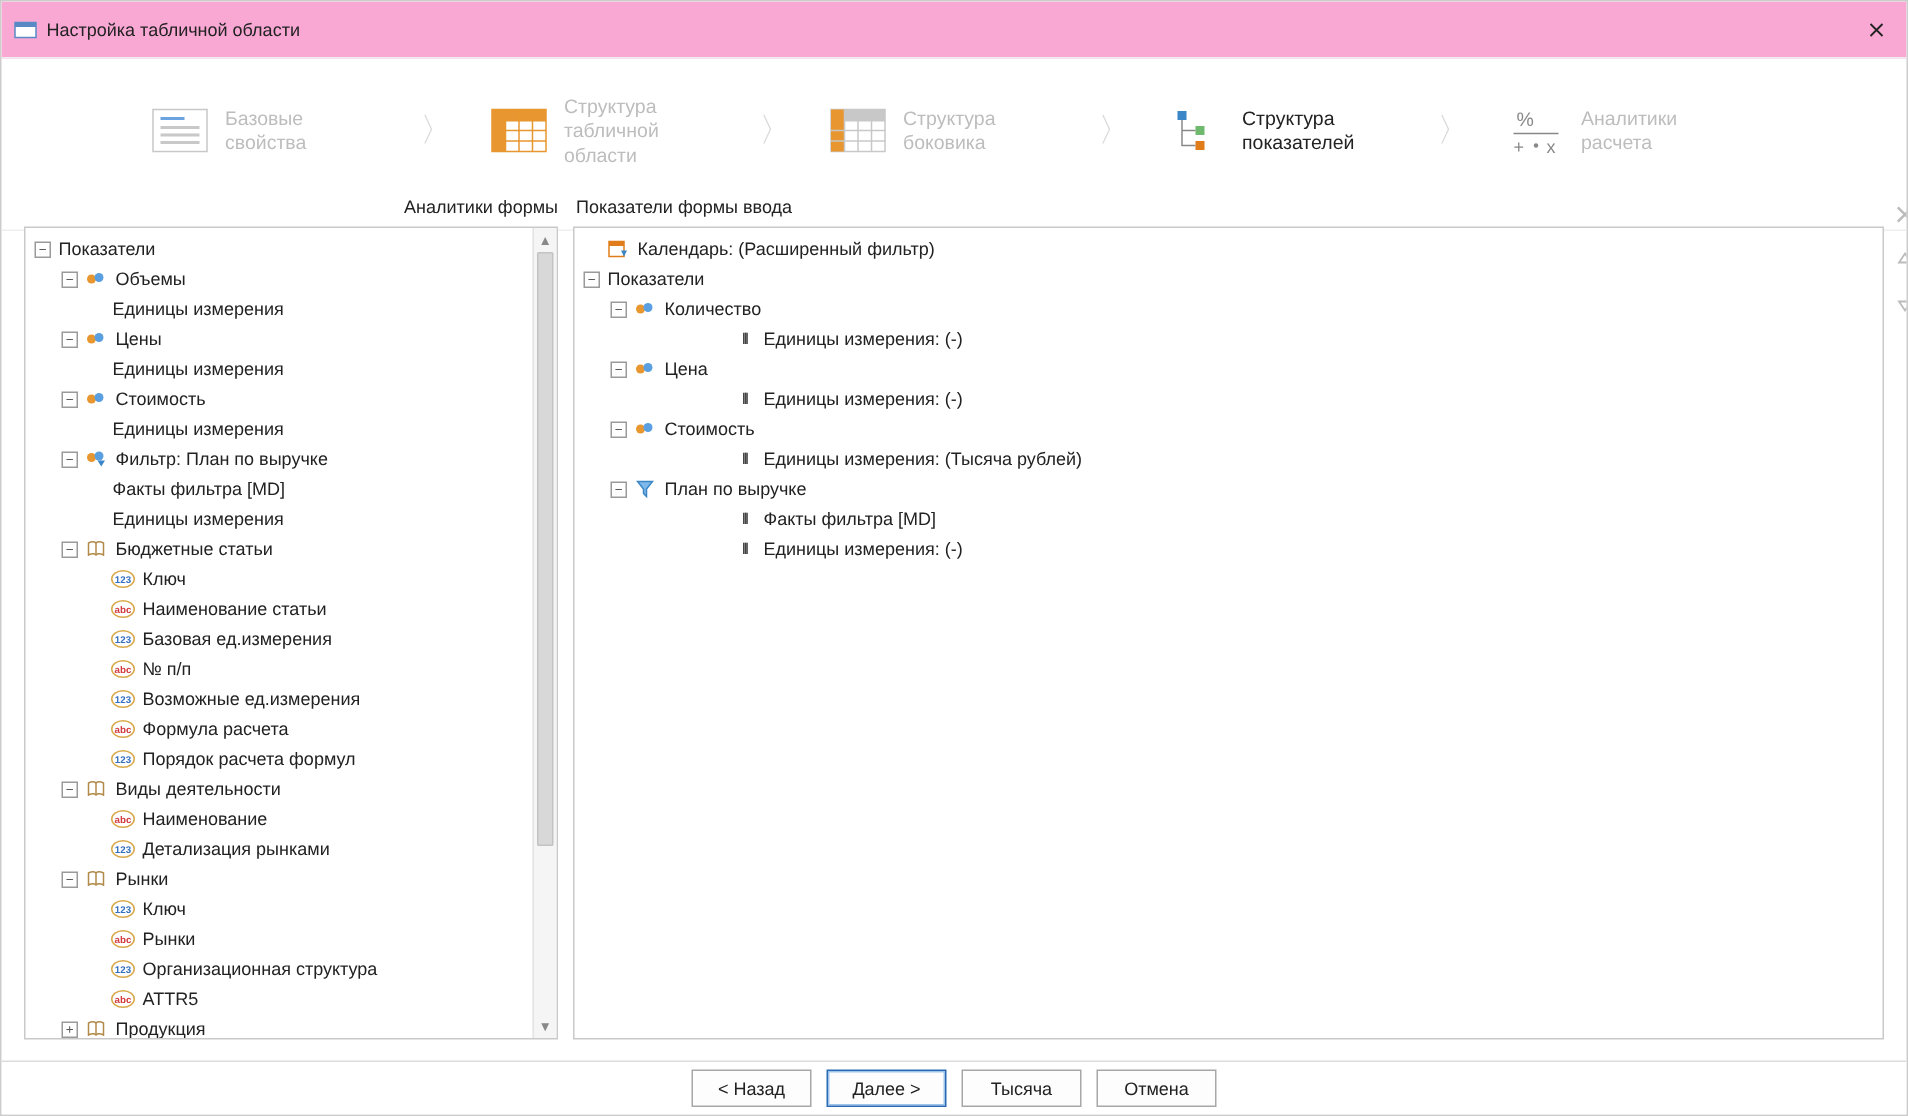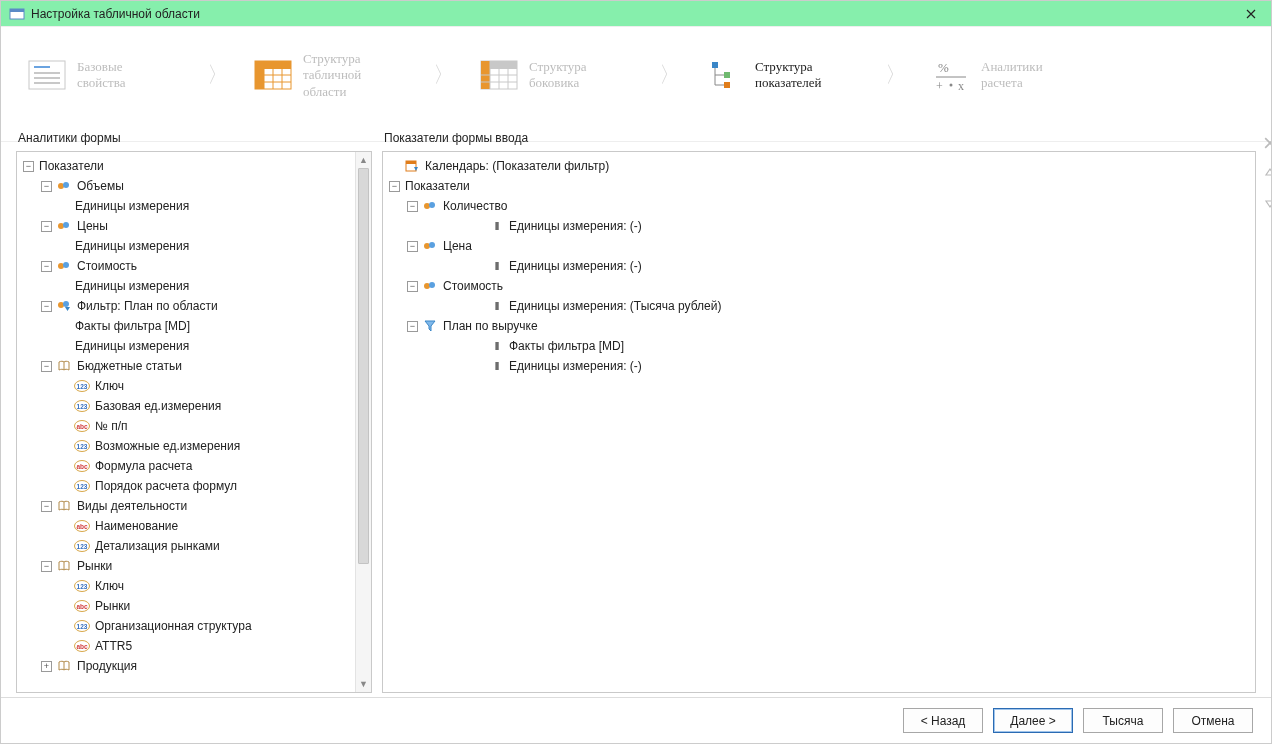--- a/index.html
+++ b/index.html
@@ -7,61 +7,60 @@
     font-family: "Segoe UI", Tahoma, Arial, sans-serif;
     font-size: 12px;
     background: #fff;
     width: 1272px;
     height: 744px;
     overflow: hidden;
     position: relative;
     border: 1px solid #ccc;
   }
   .titlebar {
-    height: 26px;
+    height: 38px;
     display: flex;
     align-items: center;
     padding: 0 8px;
-    background: #86efac;
+    background: #f9a8d4;
     border-bottom: 1px solid #eee;
     justify-content: space-between;
   }
   .titlebar-left { display: flex; align-items: center; gap: 6px; }
   .app-icon {
     width: 16px; height: 16px; display: flex; align-items: center; justify-content: center;
   }
   .title-text { font-size: 12px; color: #222; }
   .close-chrome {
     width: 24px; height: 24px; display: flex; align-items: center; justify-content: center;
     cursor: pointer; color: #222;
   }
   .wizard-steps {
-    display: flex; align-items: center; 
+    display: flex; align-items: center; justify-content: center;
     gap: 0; padding: 18px 20px 35px 20px;
     border-bottom: 1px solid #eee;
-    font-family: Liberation Serif, serif;
   }
   .step {
     display: flex; align-items: center; gap: 10px; padding: 6px 6px;
     min-width: 180px; cursor: pointer;
   }
   .step .ico { width: 40px; height: 40px; display: flex; align-items: center; justify-content: center; }
   .step-labels { display: flex; flex-direction: column; line-height: 1.25; font-size: 13px; }
   .step-labels .t1, .step-labels .t2 { color: #bdbdbd; }
   .step.active .t1, .step.active .t2 { color: #222; }
   .chev-sep {
     color: #d9d9d9; font-size: 22px; padding: 0 18px 0 6px;
   }
   .panes {
     display: flex;
     position: absolute;
     top: 130px; left: 15px; right: 15px; bottom: 50px;
     gap: 10px;
   }
-  .col-left { width: 356px; display: flex; flex-direction: column; }
+  .col-left { width: 356px; display: flex; flex-direction: column; text-align: right; }
   .col-right { flex: 1; display: flex; flex-direction: column; position: relative; }
   .col-title { font-size: 12px; color: #222; margin-bottom: 6px; padding-left: 2px; }
   .treebox {
     border: 1px solid #c9c9c9; flex: 1; position: relative; overflow: hidden; background: #fff;
   }
   .tree-scroll {
     position: absolute; top: 0; left: 0; right: 16px; bottom: 0; overflow-y: hidden;
     padding: 4px 0 4px 6px;
   }
   .scrollbar {
@@ -89,22 +88,22 @@
   .ic-funnel { color:#3a86c7; }
   .right-tools {
     position: absolute; top: 0; right: -24px; width: 20px;
     display: flex; flex-direction: column; gap: 14px; align-items: center; padding-top:4px;
   }
   .right-tools .tool {
     width:16px; height:16px; display:flex; align-items:center; justify-content:center;
     color:#bbb; cursor:pointer;
   }
   .footer {
-    position: absolute; left: 0; right: 0; bottom: 0; height: 46px;
-    border-top: 1px solid #dcdcdc; display:flex; align-items:center; justify-content:flex-end;
+    position: absolute; left: 0; right: 0; bottom: 0; height: 36px;
+    border-top: 1px solid #dcdcdc; display:flex; align-items:center; justify-content:center;
     gap: 10px; padding: 0 18px; background:#fff;
   }
   .btn {
     min-width: 80px; height: 25px; border: 1px solid #a7a7a7; background: #fdfdfd;
     font-size: 12px; color:#222; display:inline-flex; align-items:center; justify-content:center;
     padding: 0 10px; cursor:pointer;
   }
   .btn.primary { border-color:#2b6bb3; box-shadow: 0 0 0 1px #9fc4eb inset; }
 </style>
 </head>
@@ -283,21 +282,21 @@
           <div class="row">
             <span class="sp"></span>
             <span class="tog">−</span>
             <span class="ic">
               <svg width="14" height="14" viewBox="0 0 14 14">
                 <circle cx="4" cy="6" r="3" fill="#e8962f"></circle>
                 <circle cx="9" cy="5" r="3" fill="#5aa0e0"></circle>
                 <path d="M8 8 L13 8 L10.5 12 Z" fill="#3a86c7"></path>
               </svg>
             </span>
-            <span class="lbl">Фильтр: План по области</span>
+            <span class="lbl">Фильтр: План по выручке</span>
           </div>
           <div class="row">
             <span class="sp"></span>
             <span class="sp"></span>
             <span style="display:inline-block;width:13px"></span>
             <span class="lbl">Факты фильтра [MD]</span>
           </div>
           <div class="row">
             <span class="sp"></span>
             <span class="sp"></span>
@@ -319,20 +318,32 @@
             <span class="sp"></span>
             <span class="sp"></span>
             <span style="display:inline-block;width:13px"></span>
             <span class="ic">
               <svg width="16" height="14" viewBox="0 0 16 14">
                 <ellipse cx="8" cy="7" rx="7.5" ry="5.5" fill="#fff" stroke="#d8a84a"></ellipse>
                 <text x="8" y="9.5" text-anchor="middle" font-size="6.5" font-weight="700" fill="#356fbf">123</text>
               </svg>
             </span>
             <span class="lbl">Ключ</span>
+          </div>
+          <div class="row">
+            <span class="sp"></span>
+            <span class="sp"></span>
+            <span style="display:inline-block;width:13px"></span>
+            <span class="ic">
+              <svg width="16" height="14" viewBox="0 0 16 14">
+                <ellipse cx="8" cy="7" rx="7.5" ry="5.5" fill="#fff" stroke="#d8a84a"></ellipse>
+                <text x="8" y="9.5" text-anchor="middle" font-size="6.5" font-weight="700" fill="#d13c3c">abc</text>
+              </svg>
+            </span>
+            <span class="lbl">Наименование статьи</span>
           </div>
           <div class="row">
             <span class="sp"></span>
             <span class="sp"></span>
             <span style="display:inline-block;width:13px"></span>
             <span class="ic">
               <svg width="16" height="14" viewBox="0 0 16 14">
                 <ellipse cx="8" cy="7" rx="7.5" ry="5.5" fill="#fff" stroke="#d8a84a"></ellipse>
                 <text x="8" y="9.5" text-anchor="middle" font-size="6.5" font-weight="700" fill="#356fbf">123</text>
               </svg>
@@ -509,21 +520,21 @@
       <div class="tree-scroll" id="right-tree" style="right:0">
           <div class="row">
             <span style="display:inline-block;width:13px"></span>
             <span class="ic">
               <svg width="14" height="14" viewBox="0 0 14 14">
                 <rect x="1" y="2" width="10" height="10" fill="#fff" stroke="#e07d1a"></rect>
                 <rect x="1" y="2" width="10" height="3" fill="#e07d1a"></rect>
                 <path d="M9 8 L13 8 L11 12 Z" fill="#3a86c7"></path>
               </svg>
             </span>
-            <span class="lbl">Календарь: (Показатели фильтр)</span>
+            <span class="lbl">Календарь: (Расширенный фильтр)</span>
           </div>
           <div class="row">
             <span class="tog">−</span>
             <span class="lbl">Показатели</span>
           </div>
           <div class="row">
             <span class="sp"></span>
             <span class="tog">−</span>
             <span class="ic">
               <svg width="14" height="14" viewBox="0 0 14 14">

